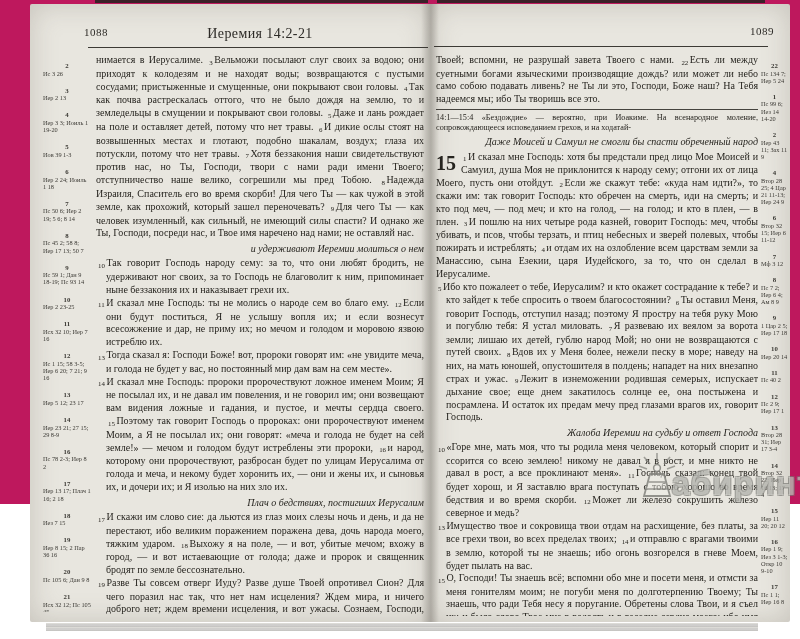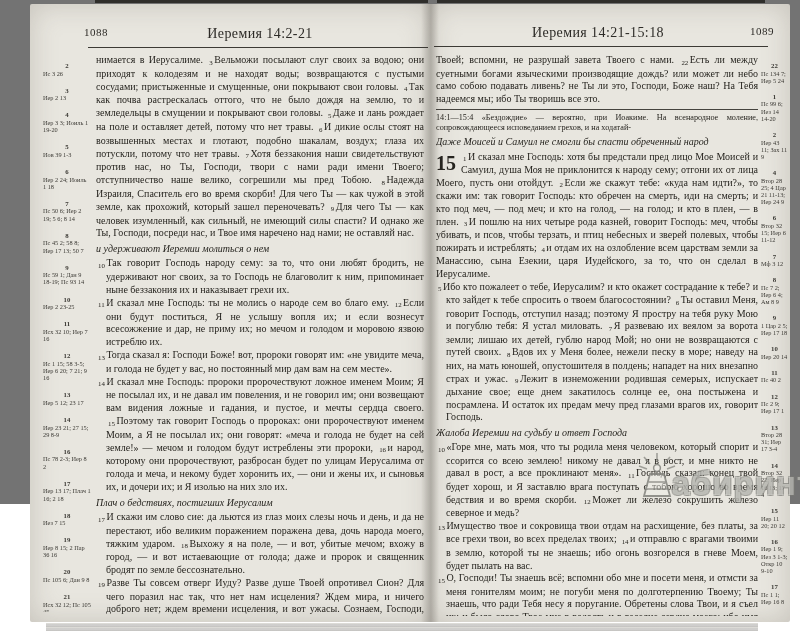--- a/index.html
+++ b/index.html
@@ -1,16 +1,16 @@
 <!DOCTYPE html>
 <html><head>
 <meta charset="utf-8">
 <style>
   html,body{margin:0;padding:0;width:800px;height:639px;overflow:hidden;}
-  .screen{position:relative;width:800px;height:504px;background:#737373;font-family:"Liberation Serif",serif;color:#26241f;}
+  .screen{position:relative;width:800px;height:504px;background:#be185d;font-family:"Liberation Serif",serif;color:#26241f;}
   .book{position:absolute;left:30px;top:4px;width:760px;height:618px;}
   .page{position:absolute;top:0;height:618px;background:#e8e6df;box-shadow:inset 0 0 28px rgba(110,105,95,.28);}
   .page-left{left:0;width:400px;border-radius:2px 0 0 2px;}
   .page-right{left:400px;width:360px;border-radius:0 2px 2px 0;}
   .spine{position:absolute;left:391px;top:0;width:18px;height:618px;background:linear-gradient(90deg,rgba(0,0,0,0),rgba(60,55,48,.22) 45%,rgba(60,55,48,.26) 55%,rgba(0,0,0,0));pointer-events:none;}
   .edge-top{position:absolute;height:3px;background:#23221f;opacity:.85;}
   .edge-top.l{left:95px;top:0;width:333px;}
   .edge-top.r{left:437px;top:0;width:328px;}
   .page-stack{position:absolute;left:46px;top:623px;width:712px;height:8px;background:repeating-linear-gradient(180deg,rgba(200,198,192,.9) 0 1px,rgba(130,128,124,.55) 1px 3px,rgba(165,164,160,.9) 3px 4px);opacity:.7;}
   .pagenum{position:absolute;font-size:11px;letter-spacing:.5px;color:#2c2a26;}
@@ -27,21 +27,21 @@
   .tc-right{left:6px;top:50px;width:322px;height:562px;line-height:12.6px;}
   .refcol{position:absolute;top:58px;bottom:10px;display:flex;flex-direction:column;color:#3a3833;overflow:hidden;}
   .rc-left{left:13px;width:48px;gap:10px;}
   .rc-right{left:331px;width:27px;gap:9px;}
   .ref-cluster{display:block;}
   .ref-v{display:block;text-align:center;font-weight:bold;font-size:6.8px;line-height:7.5px;}
   .ref-t{display:block;text-align:left;font-size:6.3px;line-height:7.2px;}
   .para{margin:0;}
   .para.hang{padding-left:10px;text-indent:-10px;}
   .vn{font-size:6.9px;position:relative;top:1.6px;margin:0 1.5px 0 2px;font-style:normal;}
-  .heading{font-style:italic;text-align:left;font-size:10px;line-height:12.2px;margin:3px 0 2px;}
+  .heading{font-style:italic;text-align:right;font-size:10px;line-height:12.2px;margin:3px 0 2px;}
   .heading .hline{display:block;}
   .chapter-para{margin:0;}
   .chapter-num{float:left;font-weight:bold;font-size:20px;line-height:22px;padding:1px 5px 0 0;}
   .footnote{border-top:1.3px solid #45433e;margin:4px 0 3px;padding-top:3px;display:flex;gap:10px;font-size:8.2px;line-height:10px;}
   .footnote .fcol{flex:1;text-align:justify;}
   .watermark{position:absolute;right:-14px;bottom:4px;display:flex;align-items:flex-end;opacity:.85;pointer-events:none;}
   .wm-text{font-family:"Liberation Sans",sans-serif;font-weight:bold;font-size:33px;line-height:33px;letter-spacing:1px;color:rgba(238,237,231,.5);text-shadow:-1px -1px 0 rgba(122,122,117,.6),1px -1px 0 rgba(122,122,117,.6),-1px 1px 0 rgba(122,122,117,.6),1px 1px 0 rgba(122,122,117,.6);}
   .wm-logo{margin-right:-6px;margin-bottom:-2px;}
 </style>
 </head>
@@ -147,21 +147,20 @@
           <div class="heading">
             <span class="hline">Плач о бедствиях, постигших Иерусалим</span>
           </div>
           <p class="para hang"><span class="vn">17</span>И скажи им слово сие: да льются из глаз моих слезы ночь и день, и да не перестают, ибо великим поражением поражена дева, дочь народа моего, тяжким ударом. <span class="vn">18</span>Выхожу я на поле, — и вот, убитые мечом; вхожу в город, — и вот истаевающие от голода; даже и пророк и священник бродят по земле бессознательно.</p>
           <p class="para hang"><span class="vn">19</span>Разве Ты совсем отверг Иуду? Разве душе Твоей опротивел Сион? Для чего поразил нас так, что нет нам исцеления? Ждем мира, и ничего доброго нет; ждем времени исцеления, и вот ужасы. Сознаем, Господи, нечестие наше, беззаконие отцов наших; ибо согрешили мы пред Тобою. Не отрини нас ради имени Твоего; не унижай престола славы</p>
         </div>
     </div>
 
     <div class="page page-right">
       <div class="pagenum pn-right">1089</div>
-      <div class="runhead rh-right">Иеремия 14:21-15:18</div>
       <div class="headrule hr-right"></div>
       <div class="textcol tc-right">
           <p class="para">Твоей; вспомни, не разрушай завета Твоего с нами. <span class="vn">22</span>Есть ли между суетными богами языческими производящие дождь? или может ли небо само собою подавать ливень? не Ты ли это, Господи, Боже наш? На Тебя надеемся мы; ибо Ты творишь все это.</p>
           <div class="footnote">
             <div class="fcol">14:1—15:4 «Бездождие» — вероятно, при Иоакиме. На всенародное моление, сопровождающееся исповеданием грехов, и на ходатай-</div>
           </div>
           <div class="heading">
             <span class="hline">Даже Моисей и Самуил не смогли бы спасти обреченный народ</span>
           </div>
           <p class="para chapter-para"><span class="chapter-num">15</span><span class="vn">1</span>И сказал мне Господь: хотя бы предстали пред лицо Мое Моисей и Самуил, душа Моя не приклонится к народу сему; отгони их от лица Моего, пусть они отойдут. <span class="vn">2</span>Если же скажут тебе: «куда нам идти?», то скажи им: так говорит Господь: кто обречен на смерть, иди на смерть; и кто под меч, — под меч; и кто на голод, — на голод; и кто в плен, — в плен. <span class="vn">3</span>И пошлю на них четыре рода казней, говорит Господь: меч, чтобы убивать, и псов, чтобы терзать, и птиц небесных и зверей полевых, чтобы пожирать и истреблять; <span class="vn">4</span>и отдам их на озлобление всем царствам земли за Манассию, сына Езекии, царя Иудейского, за то, что он сделал в Иерусалиме.</p>

